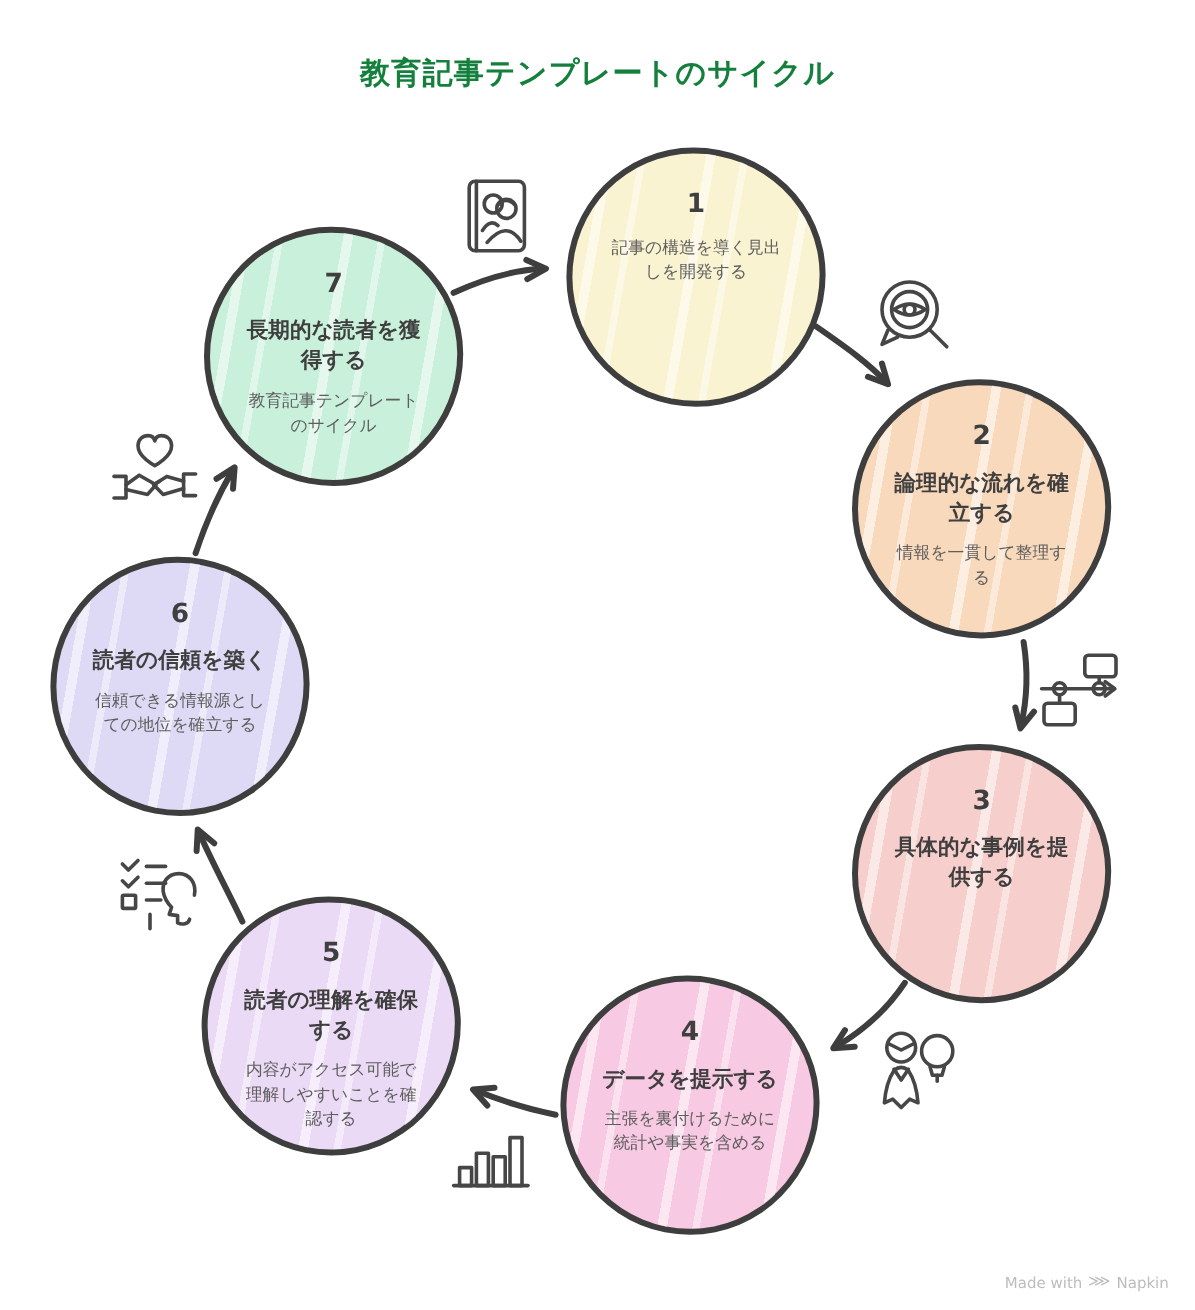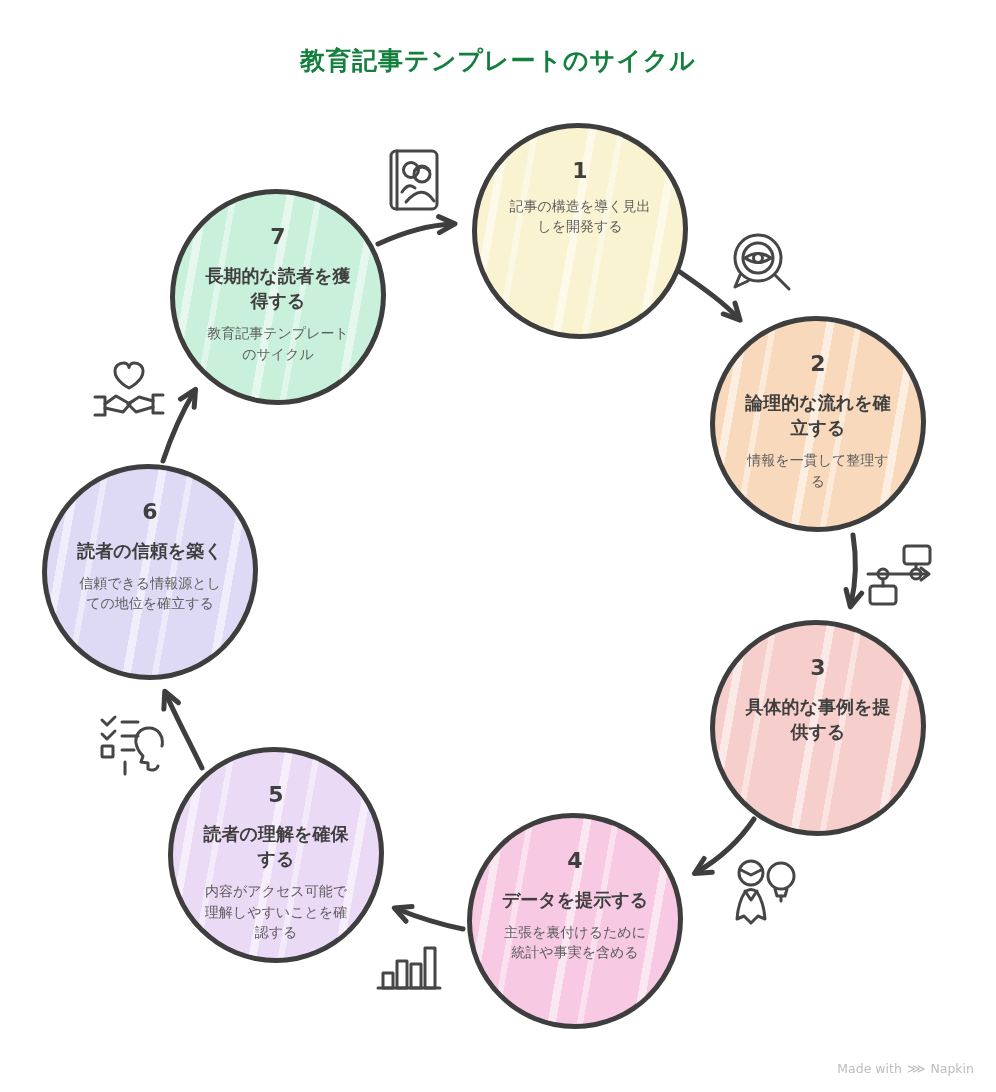--- a/index.html
+++ b/index.html
@@ -12,21 +12,21 @@
     border:5px solid #3E3E3E;border-radius:49% 51% 50% 50%/50% 49% 51% 50%;
     display:flex;flex-direction:column;align-items:center;justify-content:flex-start;
     padding-top:30px;text-align:center;}
   .node::before{content:"";position:absolute;inset:0;border-radius:50%;z-index:0;
     background-image:repeating-linear-gradient(100deg,rgba(255,255,255,0) 0 26px,
       rgba(255,255,255,.55) 26px 34px,rgba(255,255,255,0) 34px 55px,
       rgba(255,255,255,.45) 55px 61px,rgba(255,255,255,0) 61px 84px);}
   .num{position:relative;z-index:1;font-size:22px;font-weight:bold;color:#3F3F3F;margin-bottom:14px;}
   .ttl{position:relative;z-index:1;font-size:18px;line-height:1.4;font-weight:bold;color:#3F3F3F;
     max-width:158px;margin-bottom:11px;}
-  .dsc{position:relative;z-index:1;font-size:14px;line-height:1.45;color:#5E5E5E;max-width:154px;font-family:Liberation Mono, monospace;}
+  .dsc{position:relative;z-index:1;font-size:14px;line-height:1.45;color:#5E5E5E;max-width:154px;}
   .patch{position:absolute;width:44px;height:34px;z-index:-1;border-radius:3px;}
   .node:nth-of-type(1) .patch{right:-6px;top:64px;transform:rotate(14deg);}
   .node:nth-of-type(2) .patch{right:-10px;top:150px;transform:rotate(8deg);}
   .node:nth-of-type(3) .patch{right:6px;top:-8px;transform:rotate(24deg);}
   .node:nth-of-type(4) .patch{left:34px;bottom:-10px;transform:rotate(-14deg);}
   .node:nth-of-type(5) .patch{right:-8px;top:118px;transform:rotate(6deg);}
   .node:nth-of-type(6) .patch{left:-10px;top:128px;transform:rotate(-8deg);}
   .node:nth-of-type(7) .patch{right:-6px;top:88px;transform:rotate(10deg);}
   .arrows{position:absolute;left:0;top:0;pointer-events:none;}
   .icon{position:absolute;}

